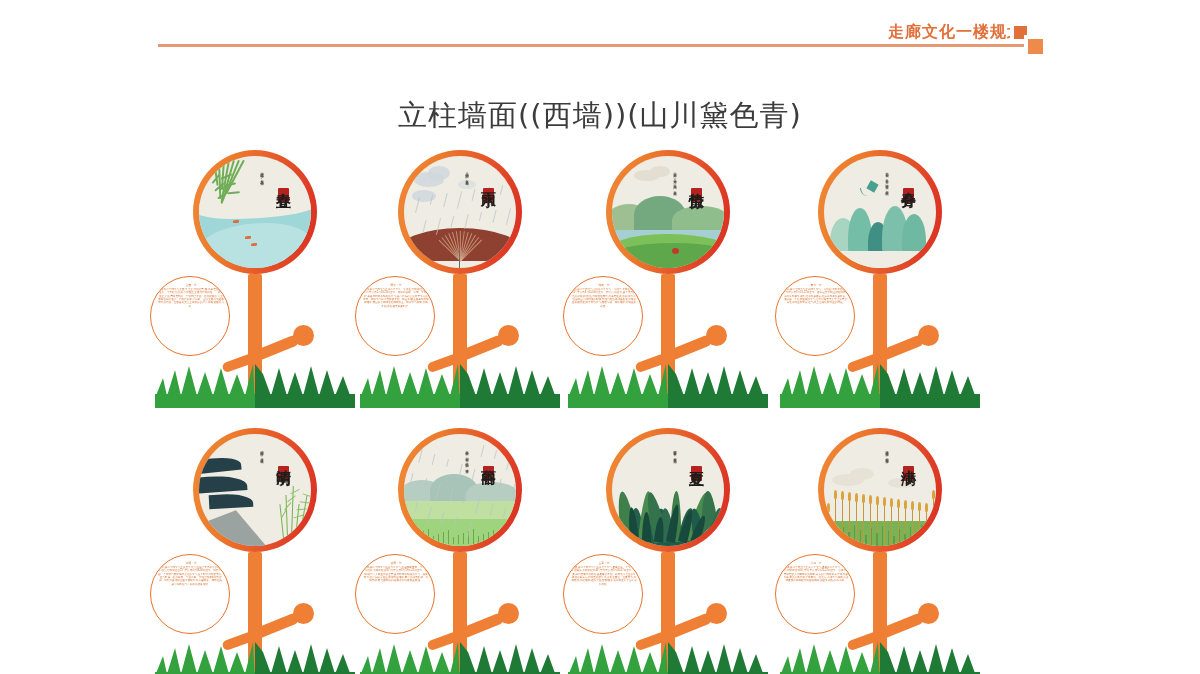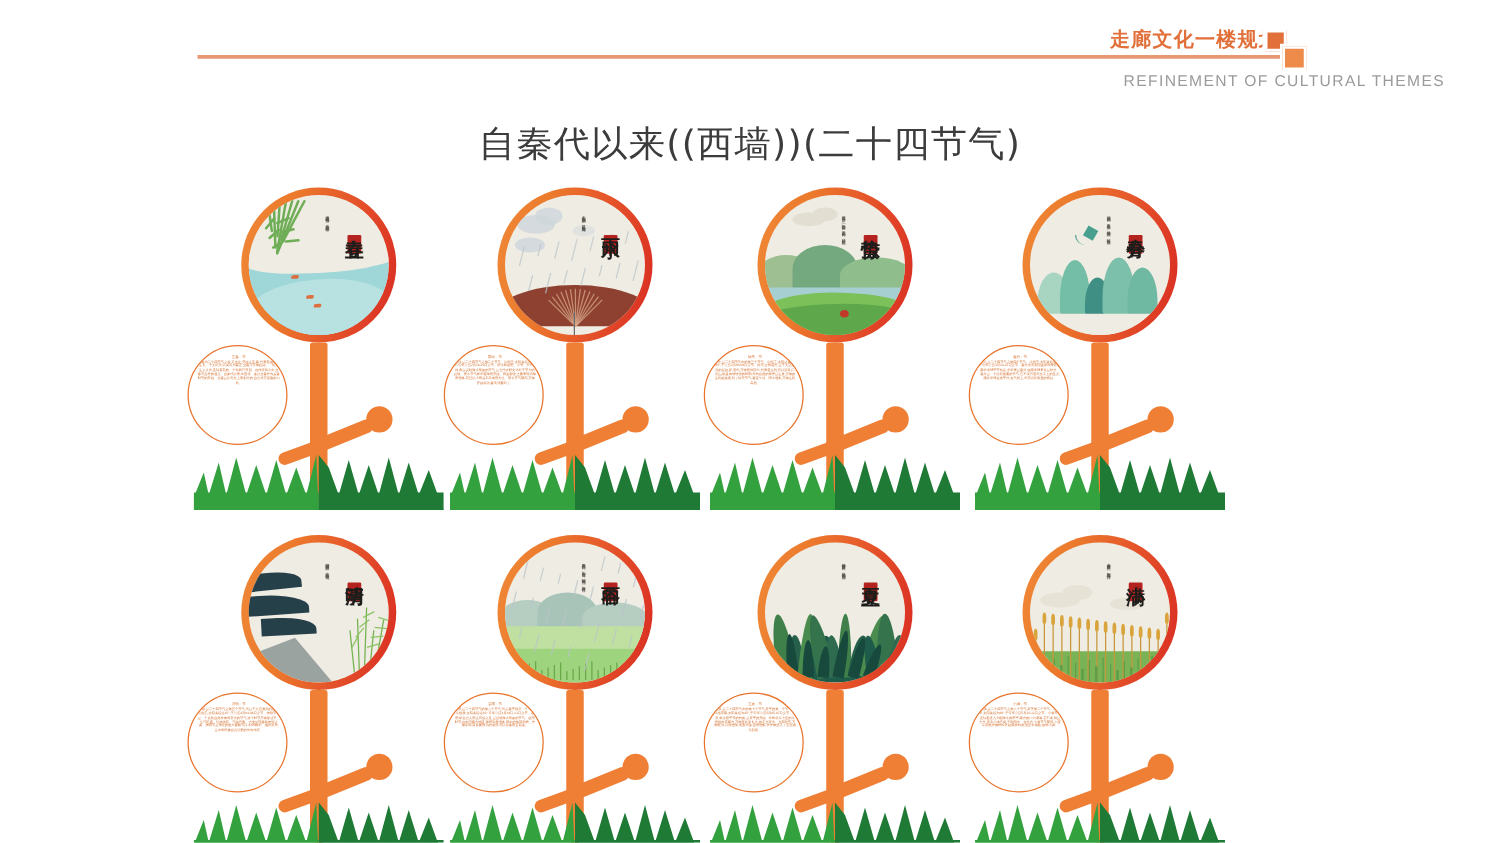--- a/index.html
+++ b/index.html
@@ -148,28 +148,27 @@
   .s8 .gr{position:absolute;left:0;bottom:0;width:100%;height:22%;background:#79b356;}
   .s8 .wheat{position:absolute;width:3.6px;height:9px;background:#d9a43c;border-radius:50% 50% 30% 30%;}
   .s8 .wstem{position:absolute;width:1px;background:#c6973a;}
 </style>
 </head>
 <body>
 
 <div class="header">
   <div class="hdr-rule"></div>
   <div class="hdr-title">走廊文化一楼规划</div>
-  <div class="hdr-sub">REFINEMENT OF CULTURAL THEMES</div>
   <div class="logo-mark">
     <div class="logo-sq a"></div>
     <div class="logo-sq b"></div>
   </div>
 </div>
 
-<div class="page-title">自秦代以来((西墙))(二十四节气)</div>
+<div class="page-title">立柱墙面((西墙))(山川黛色青)</div>
 
 <div class="board">
     <div class="sign" style="left: 150px; top: 0px;">
       <div class="ring">
         <div class="disc">
           <div class="scene s1">
             <div class="water1"></div>
             <div class="water2"></div>
             <div class="bank"></div>
             <div class="wil" style="left: 14px; top: 4px; height: 26px; transform: rotate(-8deg);"></div>

